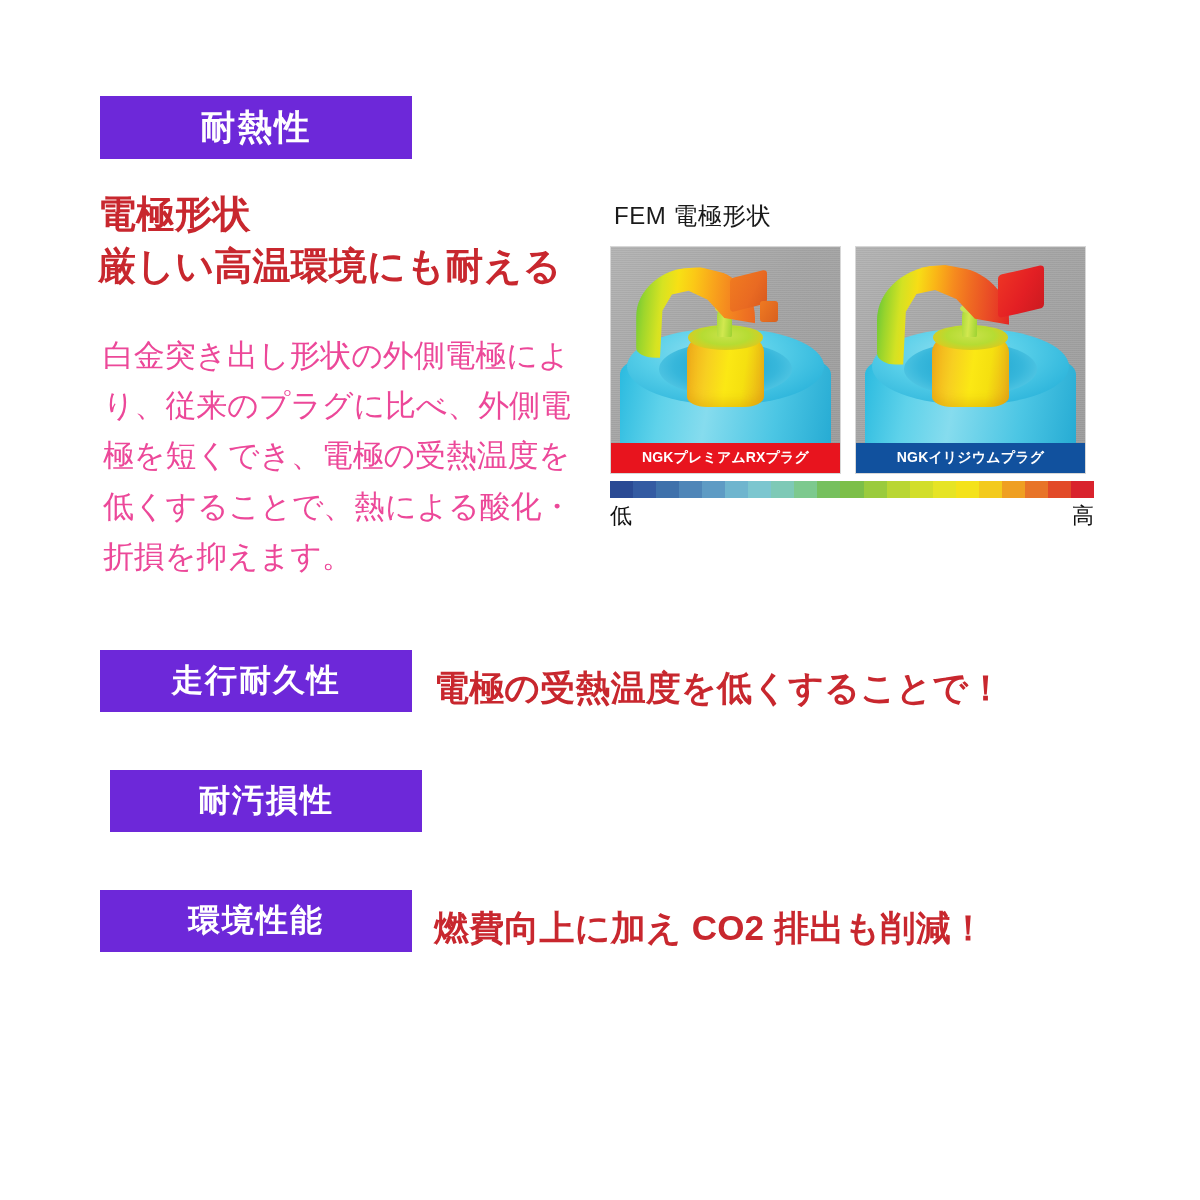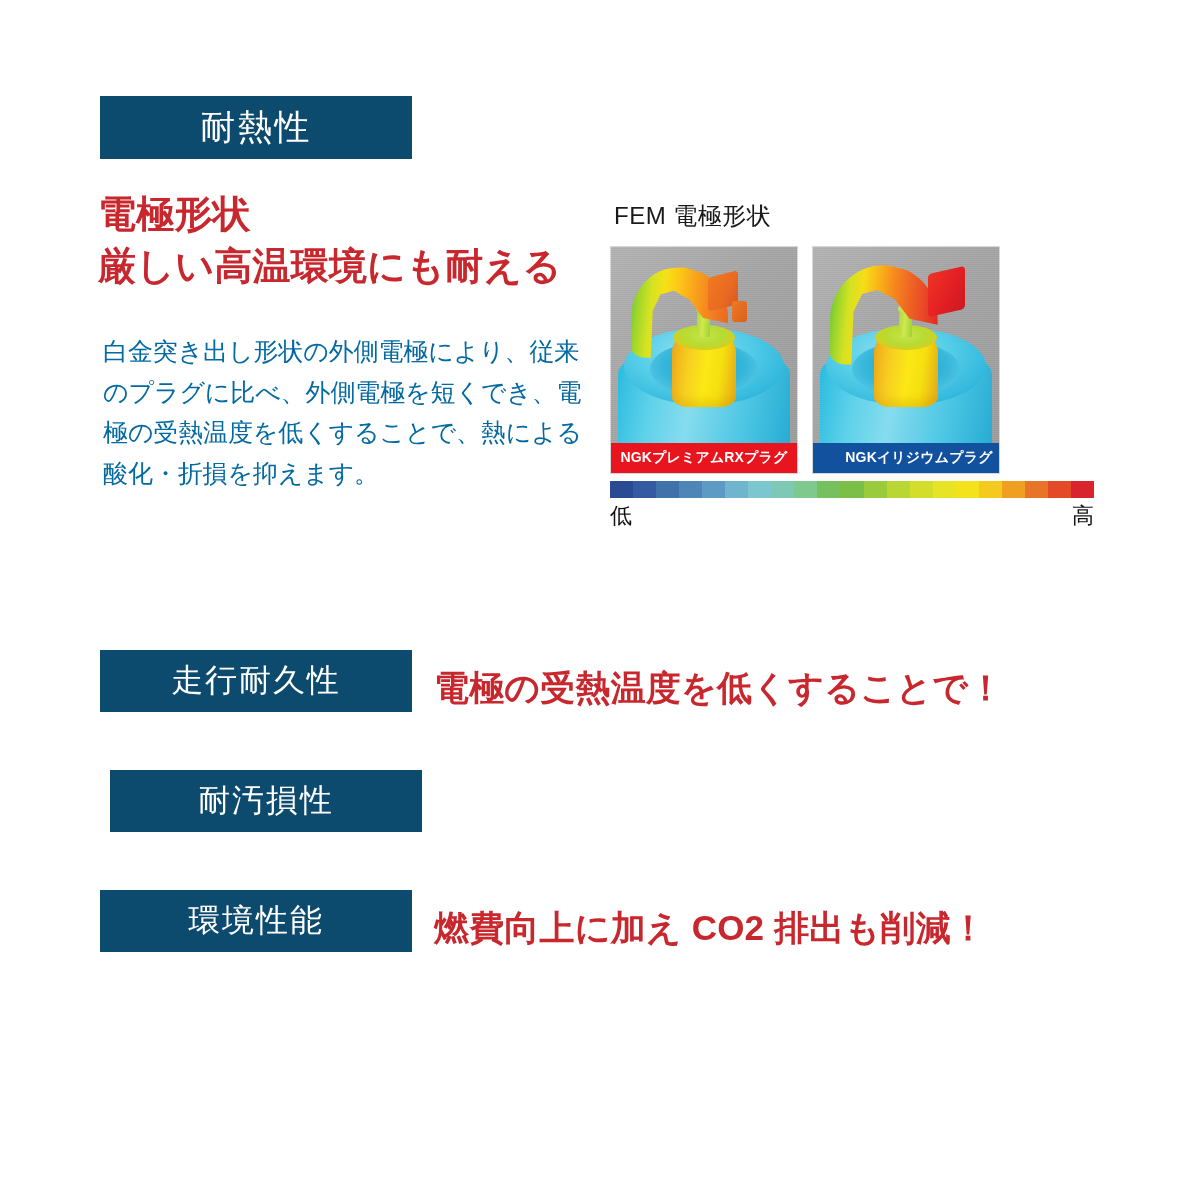--- a/index.html
+++ b/index.html
@@ -10,26 +10,26 @@
   body {
     width: 1200px;
     height: 1200px;
     position: relative;
     font-family: "Liberation Sans", "DejaVu Sans", sans-serif;
     overflow: hidden;
   }
 
   
   .badge {
-    background: #0c4a6e;
+    background: #6d28d9;
     color: #ffffff;
     display: flex;
     align-items: center;
     justify-content: center;
-    font-weight: 400;
+    font-weight: 700;
     letter-spacing: 0.06em;
     box-sizing: border-box;
   }
 
   
   #heat-badge {
     position: absolute;
     left: 100px;
     top: 96px;
     width: 312px;
@@ -47,22 +47,22 @@
     font-weight: 700;
     line-height: 1.38;
     letter-spacing: 0.005em;
   }
 
   #heat-body {
     position: absolute;
     left: 103px;
     top: 331px;
     width: 480px;
-    color: #0369a1;
-    font-size: 25px;
+    color: #ec4899;
+    font-size: 31px;
     font-weight: 500;
     line-height: 1.62;
     letter-spacing: -0.005em;
   }
 
   
   #fem-block {
     position: absolute;
     left: 610px;
     top: 200px;
@@ -74,21 +74,21 @@
     font-weight: 400;
     letter-spacing: 0.02em;
     margin: 0 0 14px 4px;
   }
   #fem-panels {
     display: flex;
     gap: 14px;
   }
   .fem-panel {
     position: relative;
-    width: 188px;
+    width: 231px;
     height: 228px;
     overflow: hidden;
     border: 1px solid #d7d7d7;
     box-sizing: border-box;
     background:
       repeating-linear-gradient(0deg, rgba(0,0,0,.035) 0 1px, rgba(255,255,255,.035) 1px 2px),
       linear-gradient(135deg, #b4b4b4 0%, #a6a6a6 45%, #9d9d9d 100%);
     text-align: center;
   }
 
@@ -222,21 +222,21 @@
     height: 30px;
     display: flex;
     align-items: center;
     justify-content: center;
     color: #ffffff;
     font-size: 14px;
     font-weight: 700;
     letter-spacing: 0.01em;
   }
   .caption-rx   { background: #e8141e; }
-  .caption-ir   { background: #11519e; padding-left: 13px; }
+  .caption-ir   { background: #11519e; }
 
   
   #fem-scale {
     margin-top: 7px;
     height: 17px;
     width: 484px;
     display: flex;
   }
   #fem-scale span { flex: 1 1 0; }
 

